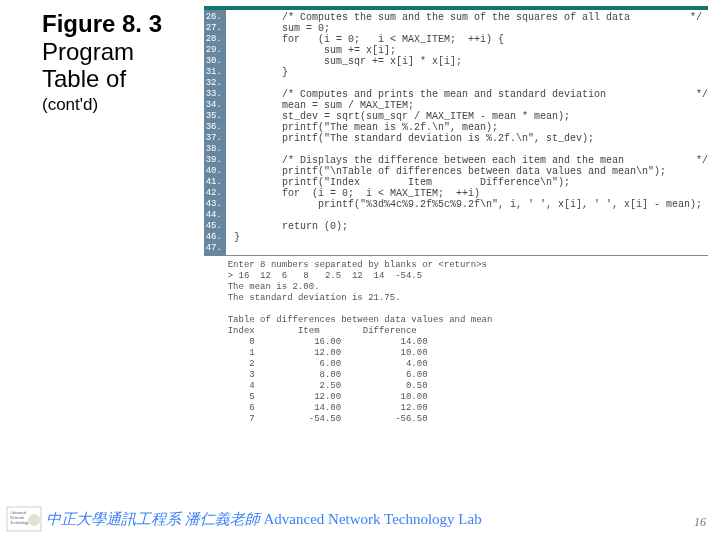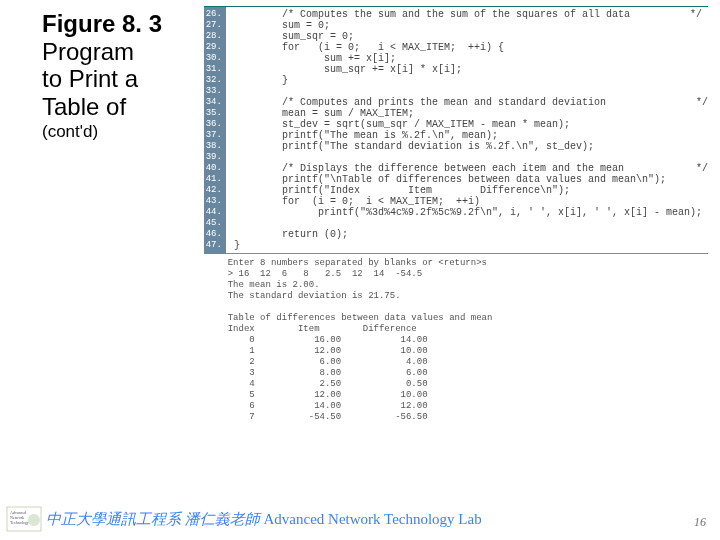--- a/index.html
+++ b/index.html
@@ -3,41 +3,40 @@
 <meta charset="utf-8">
 <style>
   * { margin: 0; padding: 0; box-sizing: border-box; }
   body { width: 720px; height: 540px; background: #fff; font-family: Arial, sans-serif; position: relative; overflow: hidden; }
   .layout { display: flex; height: 490px; margin-left: 24px; }
   .left-col { width: 180px; padding: 10px 8px 0 18px; }
   .fig-title { font-size: 24px; font-weight: bold; line-height: 1.15; }
   .subtitle { font-size: 24px; line-height: 1.15; }
   .contd { font-size: 17px; margin-top: 2px; }
   .right-col { flex: 1; padding: 6px 12px 0 0; }
-  .code-area { display: flex; border-top: 1px solid #0f766e; }
+  .code-area { display: flex; border-top: 4px solid #0f766e; }
   .gutter { background: #68879f; color: #fff; font-family: "Courier New", monospace; font-size: 9px; line-height: 11px; text-align: right; padding: 2px 4px 2px 2px; }
   .gutter div { white-space: pre; }
   .code { flex: 1; font-family: "Courier New", monospace; font-size: 10px; line-height: 11px; color: #444; padding: 2px 0 2px 8px; border-bottom: 1px solid #888; }
   .code div { white-space: pre; }
   .output { font-family: "Courier New", monospace; font-size: 9px; line-height: 11px; color: #555; padding: 4px 0 0 24px; white-space: pre; }
   .footer { position: absolute; bottom: 6px; left: 0; right: 0; height: 30px; display: flex; align-items: center; padding: 0 12px 0 6px; }
   .logo { width: 36px; height: 26px; position: relative; margin-right: 4px; }
   .logo svg { width: 100%; height: 100%; }
   .footer-text { font-size: 15px; font-family: "Times New Roman", serif; color: #3b82f6; }
   .footer-cn { font-family: "SimSun", serif; font-style: italic; font-size: 15px; }
   .page-num { position: absolute; right: 14px; bottom: 10px; font-size: 12px; color: #737373; font-style: italic; font-family: "Times New Roman", serif; }
 </style>
 </head>
 <body>
 
 <div class="layout">
   <div class="left-col">
     <div class="fig-title">Figure 8. 3</div>
     <div class="subtitle">Program</div>
-    <div class="subtitle">to Print a</div>
     <div class="subtitle">Table of</div>
     <div class="contd">(cont'd)</div>
   </div>
 
   <div class="right-col">
     <div class="code-area">
       <div class="gutter" id="gutter">
           <div>26.</div>
           <div>27.</div>
           <div>28.</div>
@@ -57,21 +56,20 @@
           <div>42.</div>
           <div>43.</div>
           <div>44.</div>
           <div>45.</div>
           <div>46.</div>
           <div>47.</div>
         </div>
       <div class="code" id="code">
           <div>        /* Computes the sum and the sum of the squares of all data          */</div>
           <div>        sum = 0;</div>
-          <div>        sum_sqr = 0;</div>
           <div>        for   (i = 0;   i &lt; MAX_ITEM;  ++i) {</div>
           <div>               sum += x[i];</div>
           <div>               sum_sqr += x[i] * x[i];</div>
           <div>        }</div>
           <div>&nbsp;</div>
           <div>        /* Computes and prints the mean and standard deviation               */</div>
           <div>        mean = sum / MAX_ITEM;</div>
           <div>        st_dev = sqrt(sum_sqr / MAX_ITEM - mean * mean);</div>
           <div>        printf("The mean is %.2f.\n", mean);</div>
           <div>        printf("The standard deviation is %.2f.\n", st_dev);</div>

